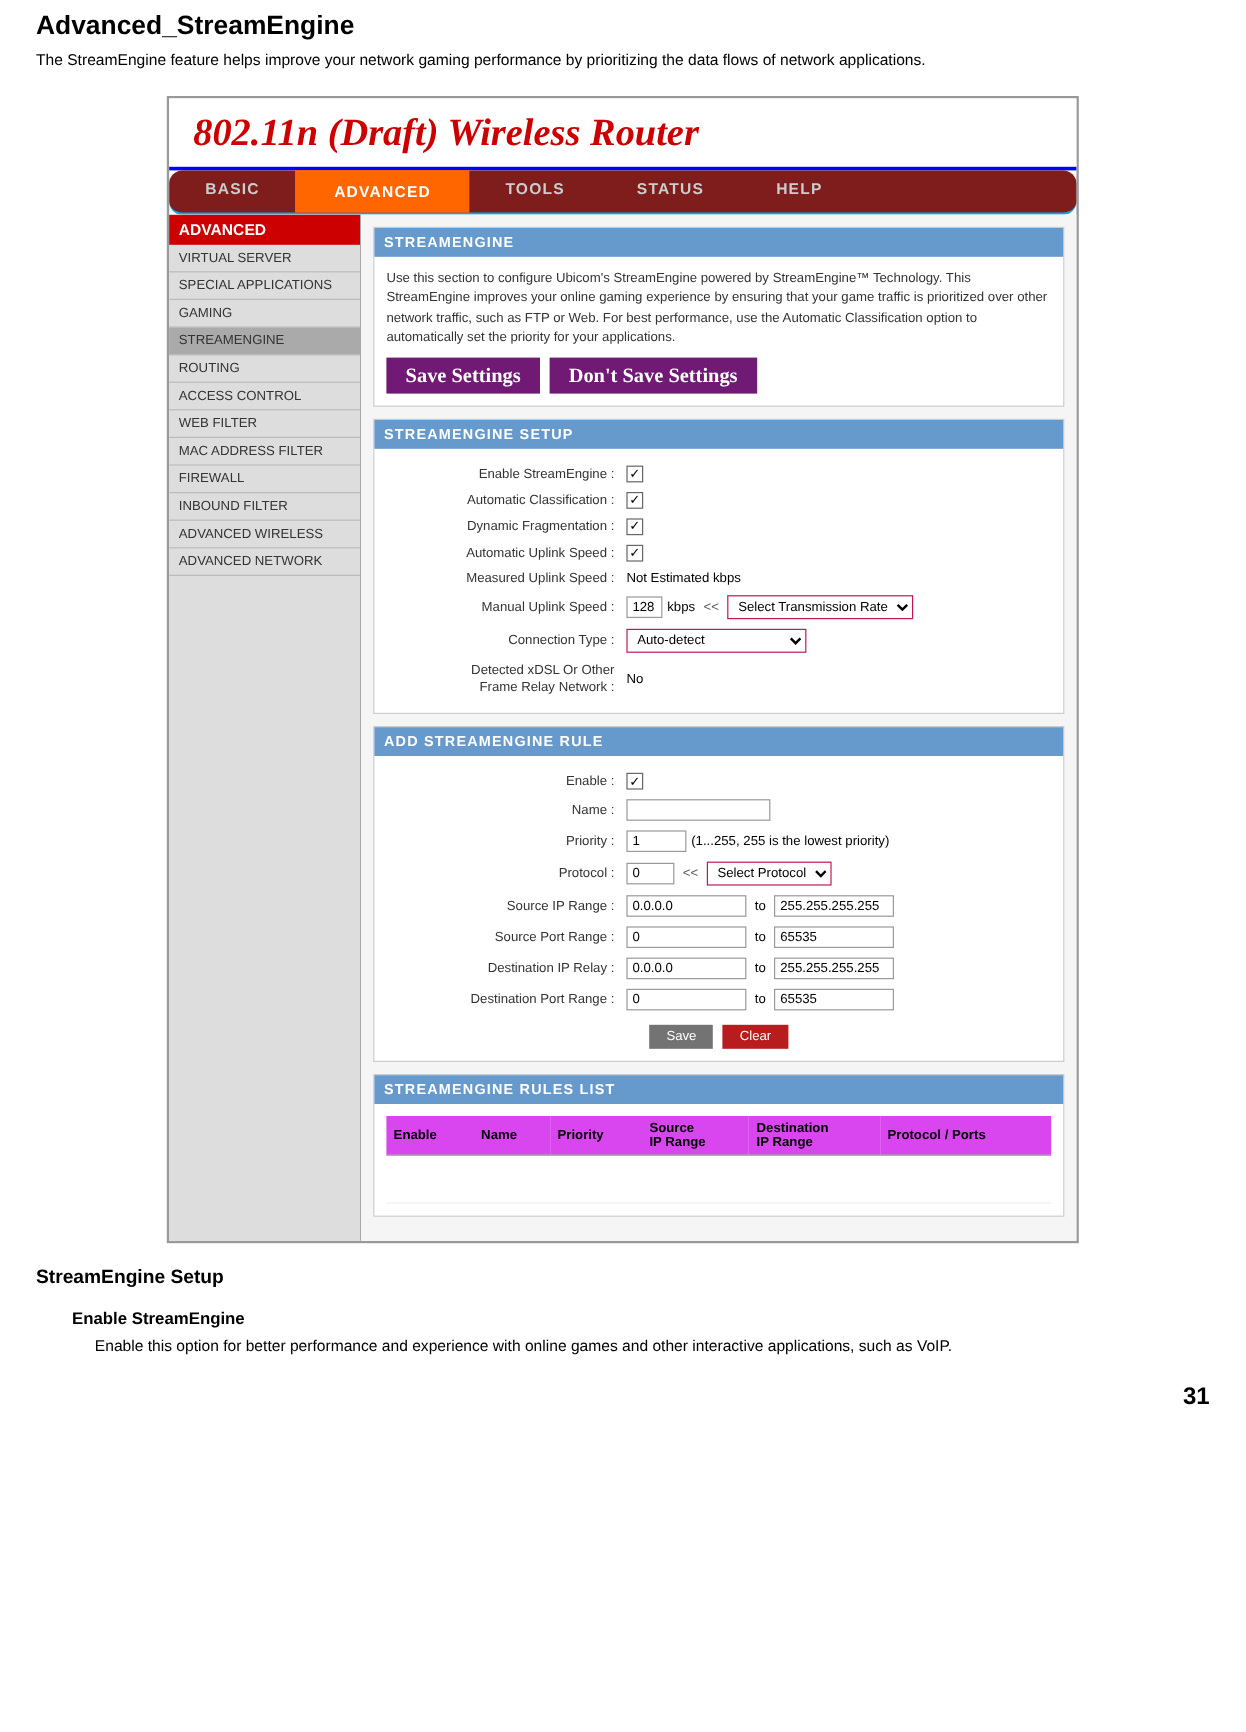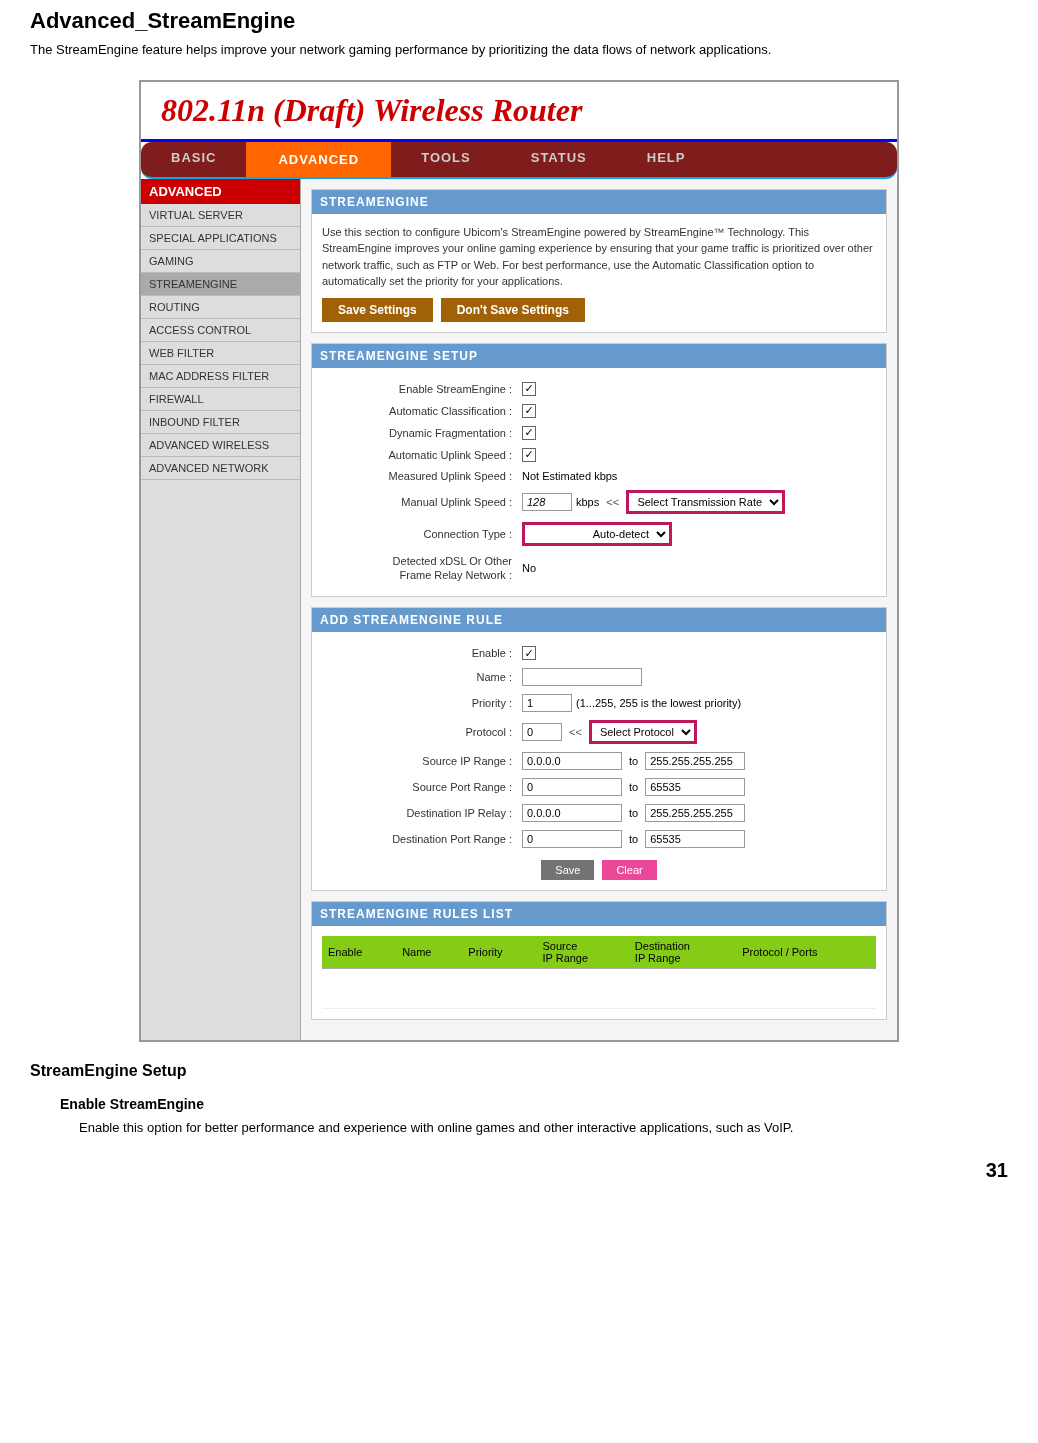--- a/index.html
+++ b/index.html
@@ -34,38 +34,38 @@
     .content-area { flex: 1; padding: 10px; background: #f5f5f5; }
 
     
     .section-block { background: #fff; border: 1px solid #ccc; margin-bottom: 10px; }
     .section-header { background: #6699cc; color: #fff; font-weight: bold; font-size: 12px; padding: 5px 8px; text-transform: uppercase; letter-spacing: 1px; }
 
     .section-body { padding: 10px; font-size: 11px; }
     .section-desc { font-size: 11px; line-height: 1.5; color: #333; margin-bottom: 8px; }
 
     .btn-row { display: flex; gap: 8px; margin-top: 6px; }
-    .btn-blue { background: #a16207; color: #fff; border: none; padding: 5px 16px; font-size: 12px; font-weight: bold; cursor: pointer; }
+    .btn-blue { background: #701a75; color: #fff; border: none; padding: 5px 16px; font-size: 17px; font-weight: bold; cursor: pointer; font-family: Liberation Serif, serif; }
     .btn-green { background: #737373; color: #fff; border: none; padding: 4px 14px; font-size: 11px; cursor: pointer; }
-    .btn-clear { background: #ec4899; color: #fff; border: none; padding: 4px 14px; font-size: 11px; cursor: pointer; }
+    .btn-clear { background: #b91c1c; color: #fff; border: none; padding: 4px 14px; font-size: 11px; cursor: pointer; }
 
     
     .form-row { display: flex; align-items: center; padding: 4px 0; font-size: 11px; }
     .form-label { text-align: right; width: 200px; padding-right: 10px; font-weight: normal; color: #333; }
     .form-value { flex: 1; display: flex; align-items: center; gap: 4px; }
 
     input[type=text], input[type=number] { border: 1px solid #999; padding: 2px 4px; font-size: 11px; }
-    select { border: 3px solid #be185d; padding: 2px 4px; font-size: 11px; background: #fff; text-align: right; }
+    select { border: 1px solid #be185d; padding: 2px 4px; font-size: 11px; background: #fff; }
 
     .checkbox-icon { width: 14px; height: 14px; border: 1px solid #666; background: #fff; display: inline-flex; align-items: center; justify-content: center; }
     .checkbox-checked::after { content: '✓'; font-size: 11px; color: #000; }
 
     
     .rules-table { width: 100%; border-collapse: collapse; font-size: 11px; }
-    .rules-table th { background: #84cc16; padding: 4px 6px; text-align: left; font-weight: normal; border-bottom: 1px solid #aaa; }
+    .rules-table th { background: #d946ef; padding: 4px 6px; text-align: left; font-weight: bold; border-bottom: 1px solid #aaa; }
     .rules-table td { padding: 3px 6px; border-bottom: 1px solid #eee; }
 
     .bottom-text { font-size: 20px; text-align: right; margin-top: 20px; font-weight: bold; }
 
     .subsection-title { font-size: 16px; font-weight: bold; margin: 20px 0 8px 0; }
     .subsection-subtitle { font-size: 14px; font-weight: bold; margin: 16px 0 6px 30px; }
     .subsection-body { font-size: 13px; line-height: 1.6; margin-left: 49px; }
 
     .to-label { font-size: 11px; margin: 0 3px; }
     .ll-label { font-size: 11px; margin: 0 3px; color: #555; }
@@ -157,21 +157,21 @@
             <div class="form-row">
               <div class="form-label">Measured Uplink Speed :</div>
               <div class="form-value">
                 <span>Not Estimated  kbps</span>
               </div>
             </div>
 
             <div class="form-row">
               <div class="form-label">Manual Uplink Speed :</div>
               <div class="form-value">
-                <input type="text" style="width: 50px; font-style: italic;" value="128">
+                <input type="text" style="width: 30px;" value="128">
                 <span>kbps</span>
                 <span class="ll-label">&lt;&lt;</span>
                 <select>
                   <option>Select Transmission Rate</option>
                 </select>
               </div>
             </div>
 
             <div class="form-row">
               <div class="form-label">Connection Type :</div>

